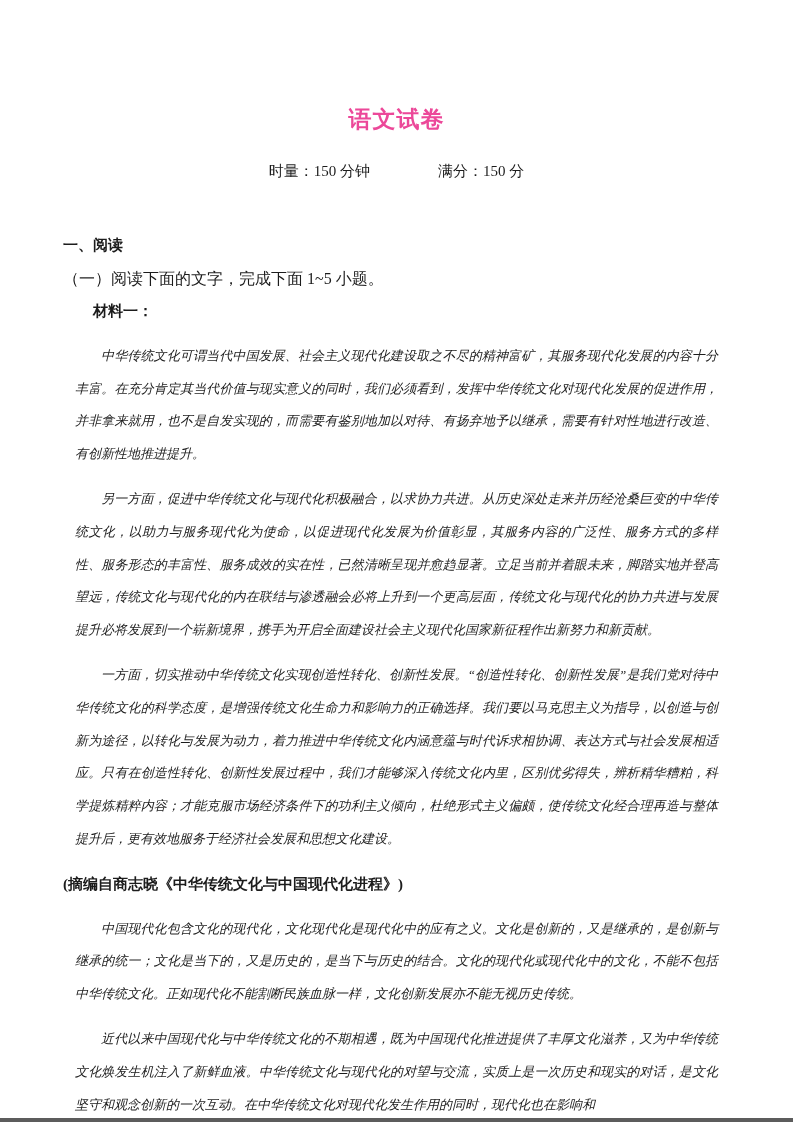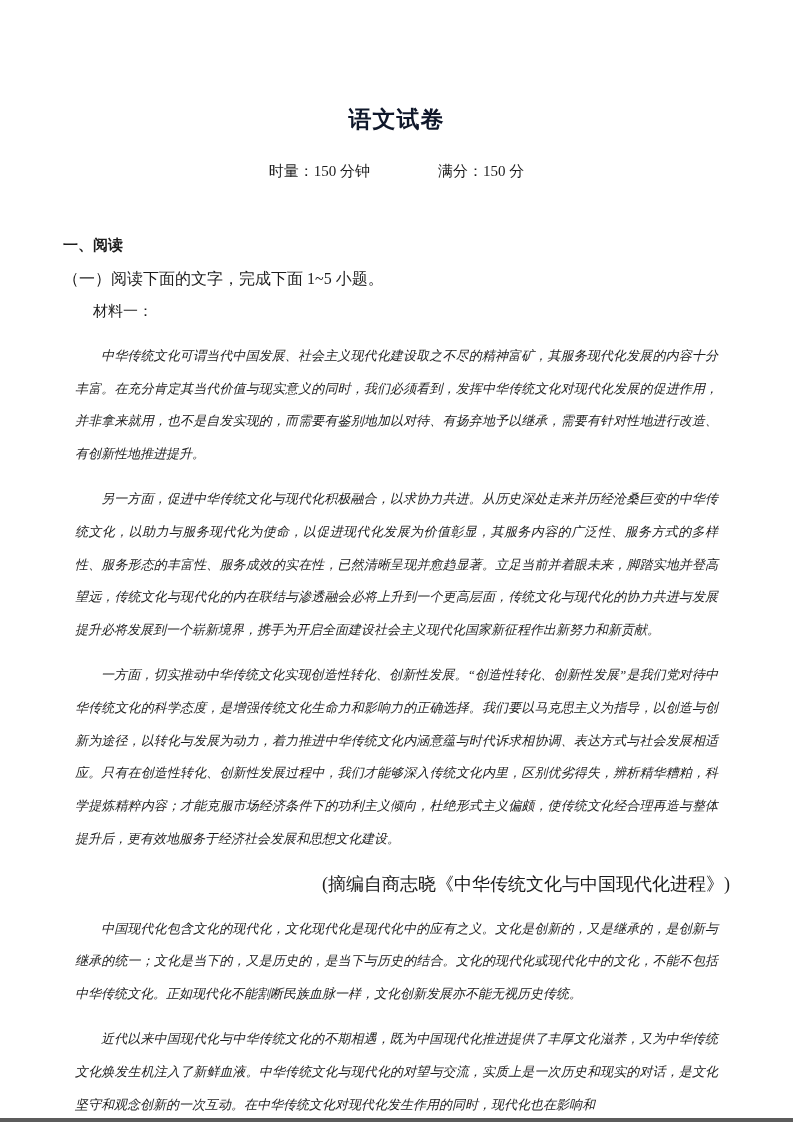--- a/index.html
+++ b/index.html
@@ -19,21 +19,21 @@
     font-family: "Liberation Serif", "DejaVu Serif", serif;
     color: #1c1c1c;
     background: #ffffff;
   }
   .doc-title {
     text-align: center;
     font-size: 23px;
     font-weight: 700;
     line-height: 34px;
     margin-bottom: 18px;
-    color: #0f172a;
+    color: #ec4899;
     letter-spacing: 1px;
   }
   .meta-row {
     display: flex;
     justify-content: center;
     gap: 68px;
     font-size: 15px;
     line-height: 33px;
     margin-top: 8px;
   }
@@ -45,34 +45,36 @@
     margin-top: 41px;
   }
   .intro-line {
     font-size: 16px;
     line-height: 33px;
   }
   .material-label {
     font-size: 15px;
     line-height: 32.8px;
     text-indent: 2em;
+    font-weight: bold;
   }
   .body-para {
     margin: 12px;
     font-size: 13px;
     line-height: 32.8px;
     text-align: justify;
     text-indent: 2em;
     font-style: italic; 
   }
   .attribution {
-    font-size: 18px;
+    font-size: 15px;
     line-height: 32.8px;
-    text-align: right;
+    text-align: left;
     font-style: normal;
+    font-weight: bold;
   }
   .bottom-edge {
     position: absolute;
     left: 0;
     bottom: 0;
     width: 793px;
     height: 4px;
     background: #5c5c5c;
   }
 </style>

